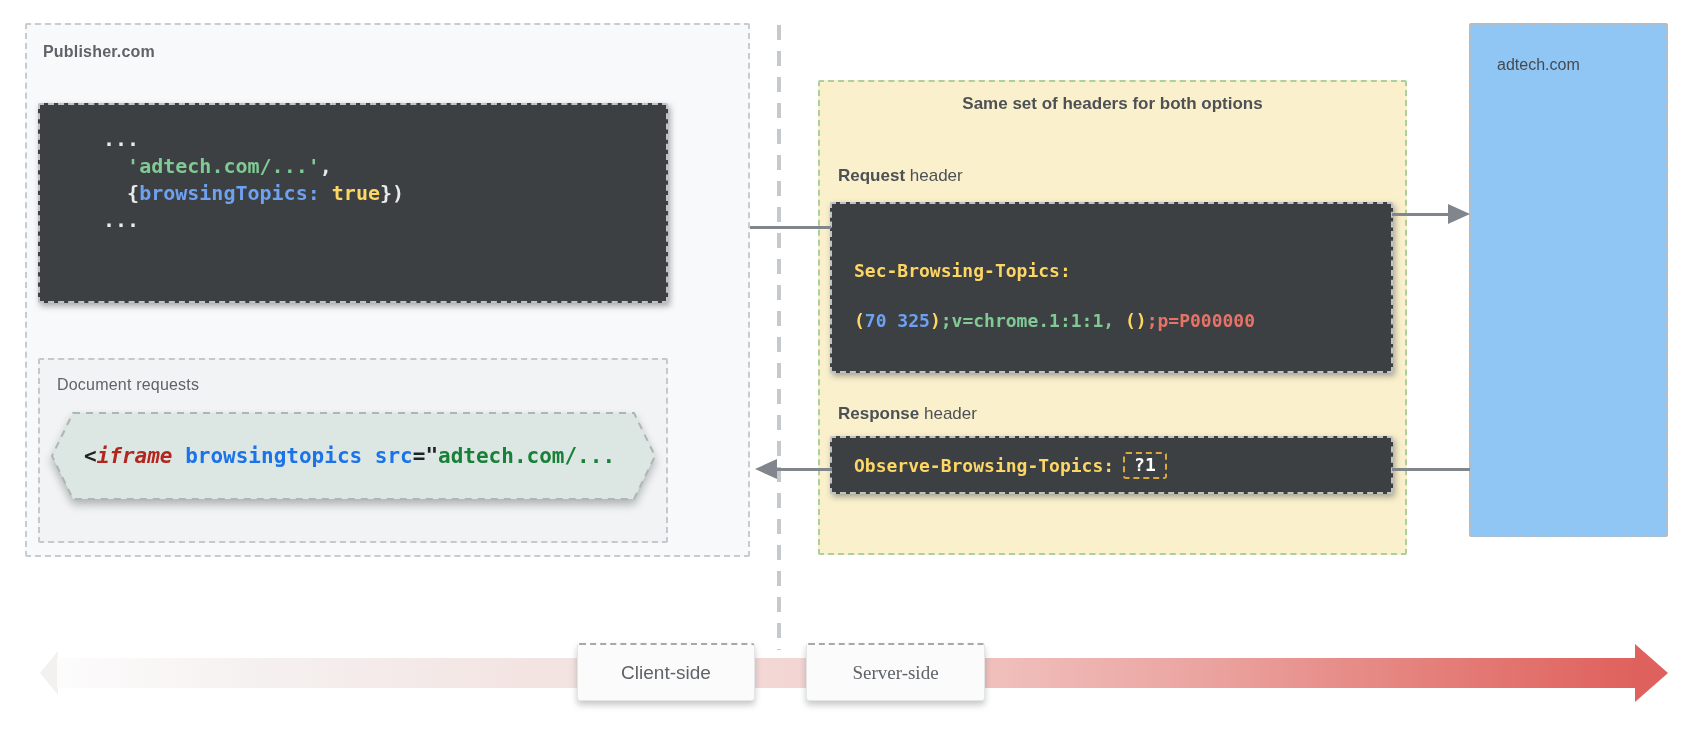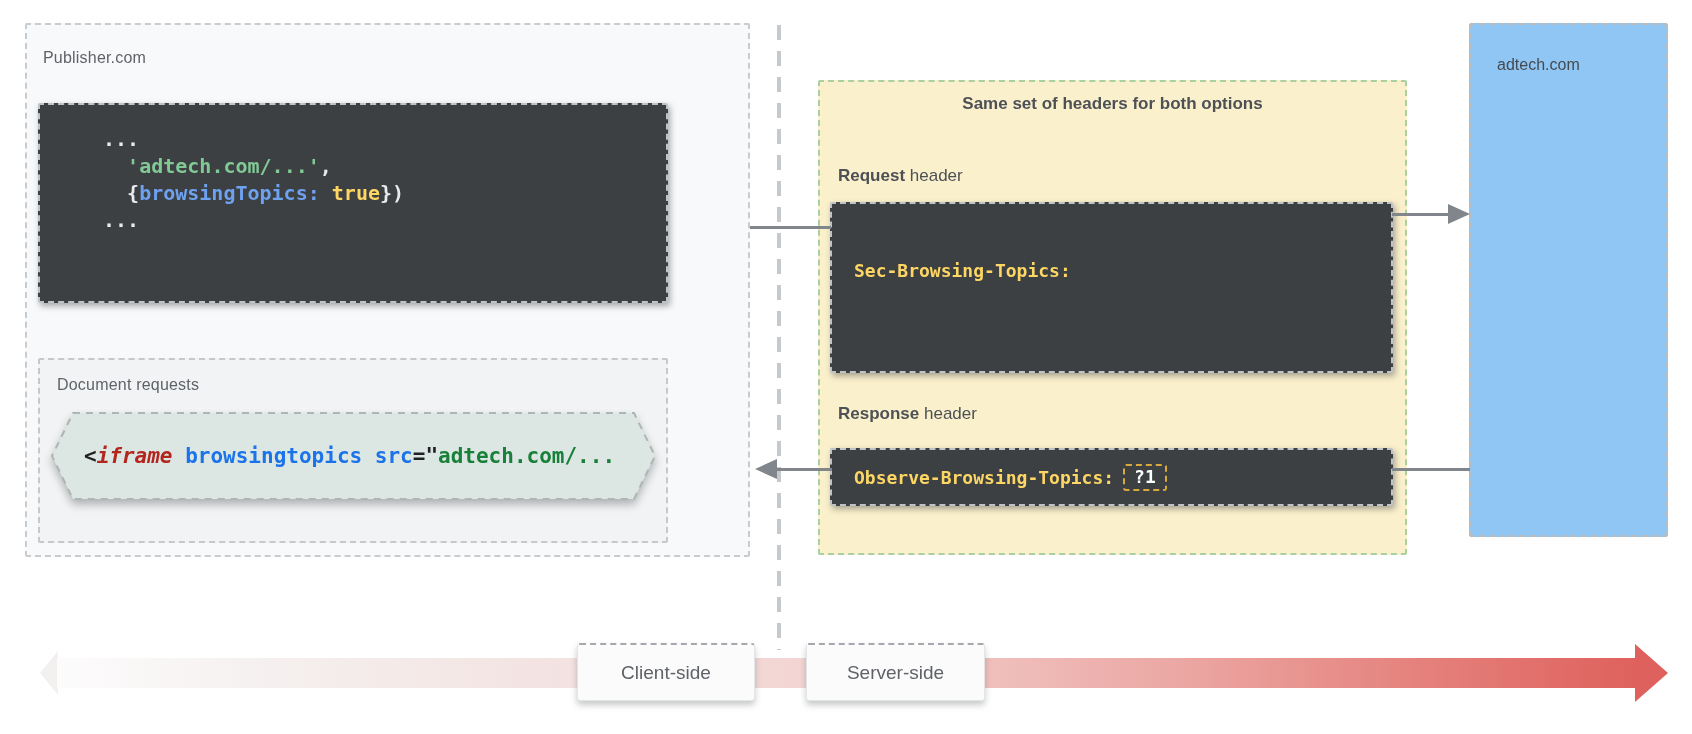--- a/index.html
+++ b/index.html
@@ -41,21 +41,21 @@
     background:#3c4043; border:2px dashed #c0c3c6; border-radius:2px;
     box-shadow:2px 3px 6px rgba(60,64,67,.45);
     color:#e8eaed;
     font-family:"DejaVu Sans Mono","Liberation Mono",monospace;
     font-weight:bold;
   }
   .fetch-block { left:38px; top:103px; width:630px; height:200px; padding:21px 0 0 63px; font-size:20px; line-height:27px; }
   .fetch-block .code-line { white-space:pre; }
   .request-block { left:830px; top:202px; width:563px; height:171px; padding:42px 0 0 22px; font-size:18px; line-height:50px; }
   .request-block .code-line { white-space:pre; }
-  .response-block { left:830px; top:448px; width:563px; height:58px; padding:0 0 0 22px; font-size:18px; display:flex; align-items:center; }
+  .response-block { left:830px; top:436px; width:563px; height:58px; padding:0 0 0 22px; font-size:18px; display:flex; align-items:center; }
   .yellow { color:#fdd663; }
   .qchip {
     display:inline-block; margin-left:9px; padding:0 9px 2px 9px;
     border:2px dashed #d9a93c; border-radius:3px; color:#ffffff; white-space:pre;
   }
 
   
   .iframe-chip-svg { left:50px; top:411px; filter:drop-shadow(0 5px 4px rgba(95,99,104,.45)); }
   .iframe-code {
     left:84px; top:444px; width:560px;
@@ -85,29 +85,29 @@
     border-top:22px solid transparent; border-bottom:22px solid transparent; border-right:18px solid #f3f1ef; }
 
   .side-box {
     top:643px; height:58px; background:#fbfbfb;
     border:1px solid #e3e5e7; border-top:2px dashed #a5a9ae; border-radius:3px;
     box-shadow:0 4px 6px rgba(95,99,104,.35);
     display:flex; align-items:center; justify-content:center;
     color:#5f6368; font-size:19px;
   }
   .client-box { left:577px; width:178px; }
-  .server-box { left:806px; width:179px; }
+  .server-box { left:806px; width:179px;font-family:Liberation Serif, serif; }
 </style>
 </head>
 <body>
 
 <div class="canvas">
 
   <div class="abs publisher-panel">
-    <div class="panel-label abs" style="left:16px; top:24px;">Publisher.com</div>
+    <div class="panel-label abs" style="left:16px; top:18px;font-weight:bold;">Publisher.com</div>
   </div>
 
   <div class="abs codeblock fetch-block">
     <div class="code-line"><span>...</span></div>
     <div class="code-line"><span>  </span><span style="color: rgb(129, 201, 149);">'adtech.com/...'</span><span>,</span></div>
     <div class="code-line"><span>  {</span><span style="color: rgb(110, 161, 240);">browsingTopics:</span><span> </span><span style="color: rgb(253, 214, 99);">true</span><span>})</span></div>
     <div class="code-line"><span>...</span></div>
   </div>
 
   <div class="abs doc-requests-box">
@@ -121,20 +121,21 @@
 
   <div class="abs divider"></div>
 
   <div class="abs headers-panel"></div>
   <div class="abs headers-title">Same set of headers for both options</div>
 
   <div class="abs hdr-label" style="left:838px; top:166px;"><b>Request</b><span> header</span></div>
 
   <div class="abs codeblock request-block">
     <div class="code-line yellow">Sec-Browsing-Topics:</div>
+    <div class="code-line"><span style="color: rgb(253, 214, 99);">(</span><span style="color: rgb(110, 161, 240);">70 325</span><span style="color: rgb(253, 214, 99);">)</span><span style="color: rgb(129, 201, 149);">;v=chrome.1:1:1,</span><span> </span><span style="color: rgb(253, 214, 99);">()</span><span style="color: rgb(229, 115, 104);">;p=P000000</span></div>
   </div>
 
   <div class="abs hdr-label" style="left:838px; top:404px;"><b>Response</b><span> header</span></div>
 
   <div class="abs codeblock response-block">
     <span class="yellow">Observe-Browsing-Topics:</span>
     <span class="qchip">?1</span>
   </div>
 
   <div class="abs adtech-panel">

